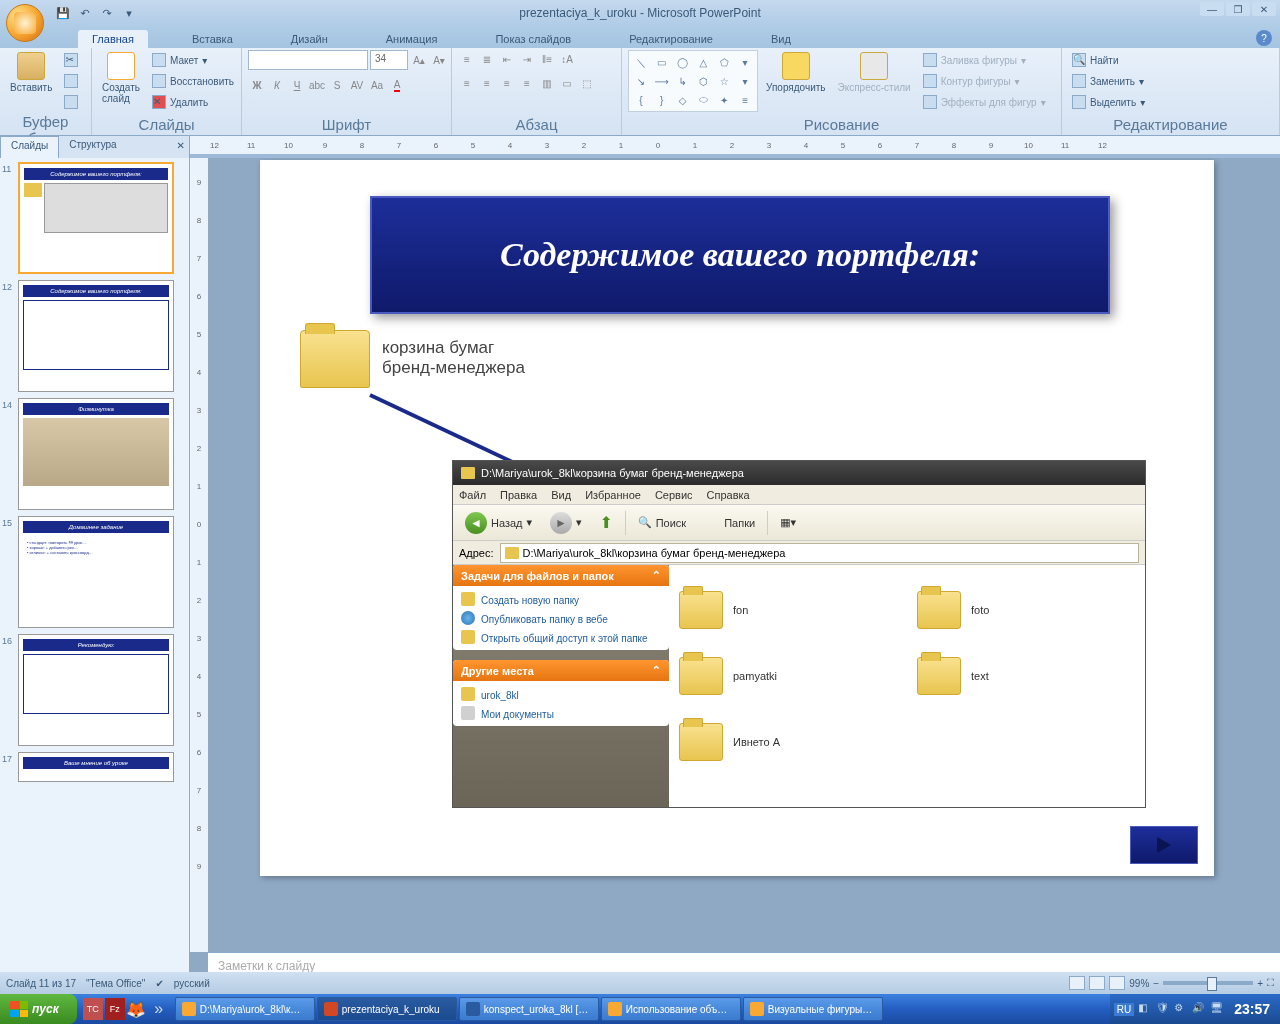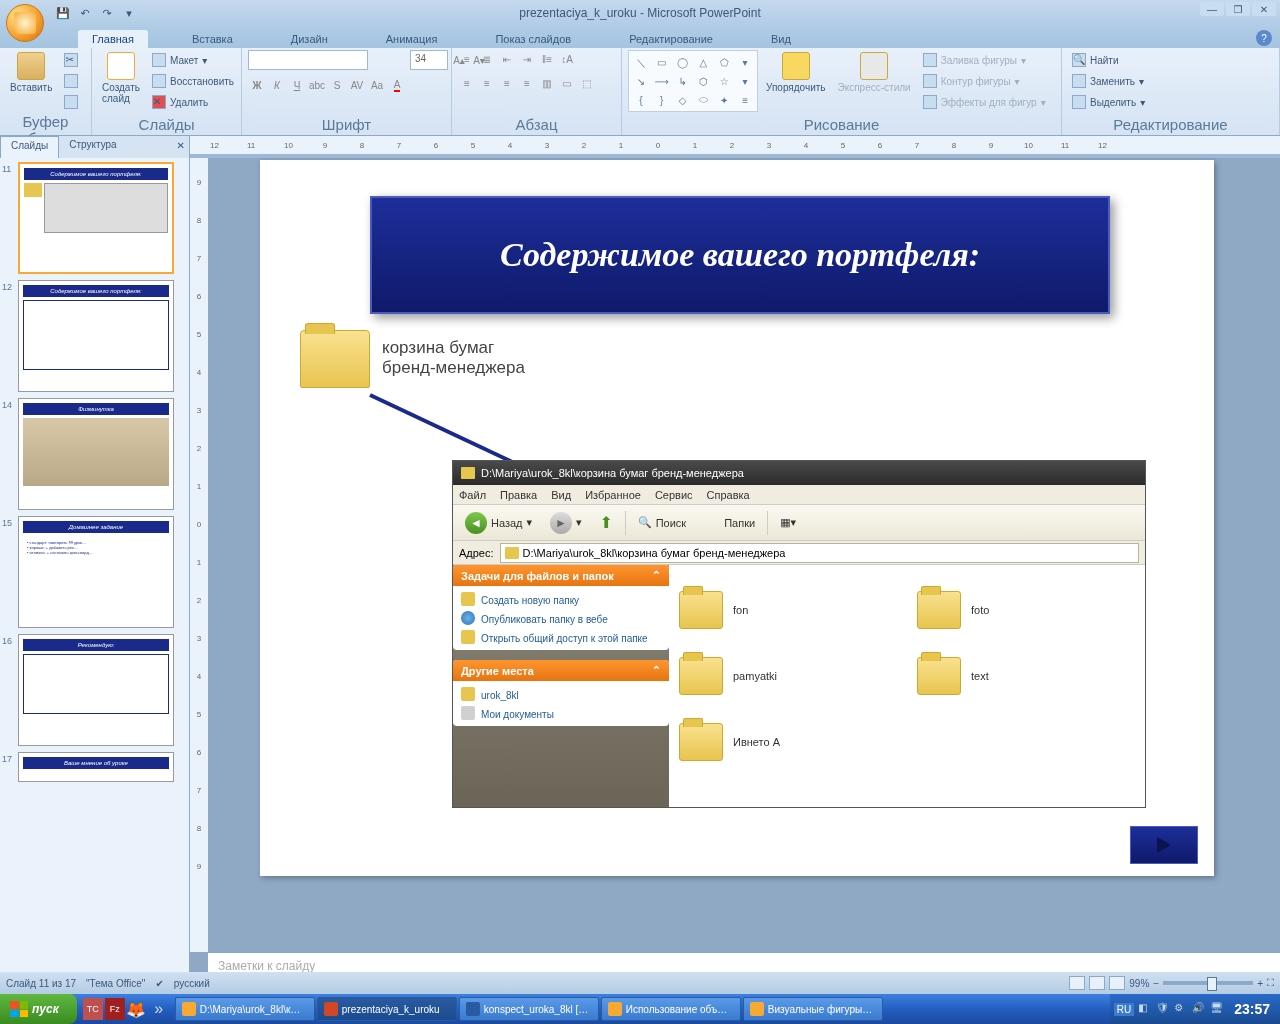--- a/index.html
+++ b/index.html
@@ -27,21 +27,21 @@
 .ribbon-group-label { font-size: 15px; color: #5a7a9a; text-align: center; padding: 1px 0 2px; }
 .ribbon-group-body { flex: 1; display: flex; align-items: flex-start; gap: 4px; }
 .big-btn { display: flex; flex-direction: column; align-items: center; padding: 2px 4px; font-size: 10px; color: #3a5a7a; gap: 2px; cursor: pointer; }
 .big-btn .ico { width: 28px; height: 28px; background: #f5d67a; border: 1px solid #caa83a; border-radius: 3px; }
 .stack { display: flex; flex-direction: column; gap: 1px; }
 .small-btn { display: flex; align-items: center; gap: 4px; font-size: 10px; color: #3a5a7a; padding: 1px 4px; cursor: pointer; height: 20px; }
 .small-btn .mico { width: 14px; height: 14px; background: #c9ddf0; border: 1px solid #8ba9c9; }
 .disabled { color: #a0b0c0; }
 .font-row { display: flex; gap: 2px; align-items: center; margin-bottom: 4px; }
 .font-box { width: 120px; height: 20px; background: #fff; border: 1px solid #a0b8d0; font-size: 10px; padding: 2px 4px; color: #b0b0b0; }
-.size-box { width: 38px; height: 20px; background: #fff; border: 1px solid #a0b8d0; font-size: 10px; padding: 2px 4px; color: #666; margin-left: 40px; }
+.size-box { width: 38px; height: 20px; background: #fff; border: 1px solid #a0b8d0; font-size: 10px; padding: 2px 4px; color: #666; }
 .mini-btn { width: 18px; height: 18px; border: 1px solid transparent; font-size: 10px; display: flex; align-items: center; justify-content: center; color: #888; cursor: pointer; }
 .shapes-gallery { width: 130px; height: 62px; background: #f8fbfe; border: 1px solid #c0d0e0; display: grid; grid-template-columns: repeat(6, 1fr); gap: 1px; padding: 2px; }
 .shape-cell { font-size: 10px; color: #5a7a9a; display: flex; align-items: center; justify-content: center; }
 
 
 .panel-tabs { height: 22px; background: #d5e3f3; display: flex; width: 190px; border-right: 1px solid #8ba9c9; position: relative; }
 .panel-tab { padding: 3px 10px; font-size: 10px; color: #3a5a7a; cursor: pointer; }
 .panel-tab.active { background: #eaf2fb; border: 1px solid #8ba9c9; border-bottom: none; }
 .panel-close { position: absolute; right: 4px; top: 4px; font-size: 10px; color: #3a5a7a; }
 

